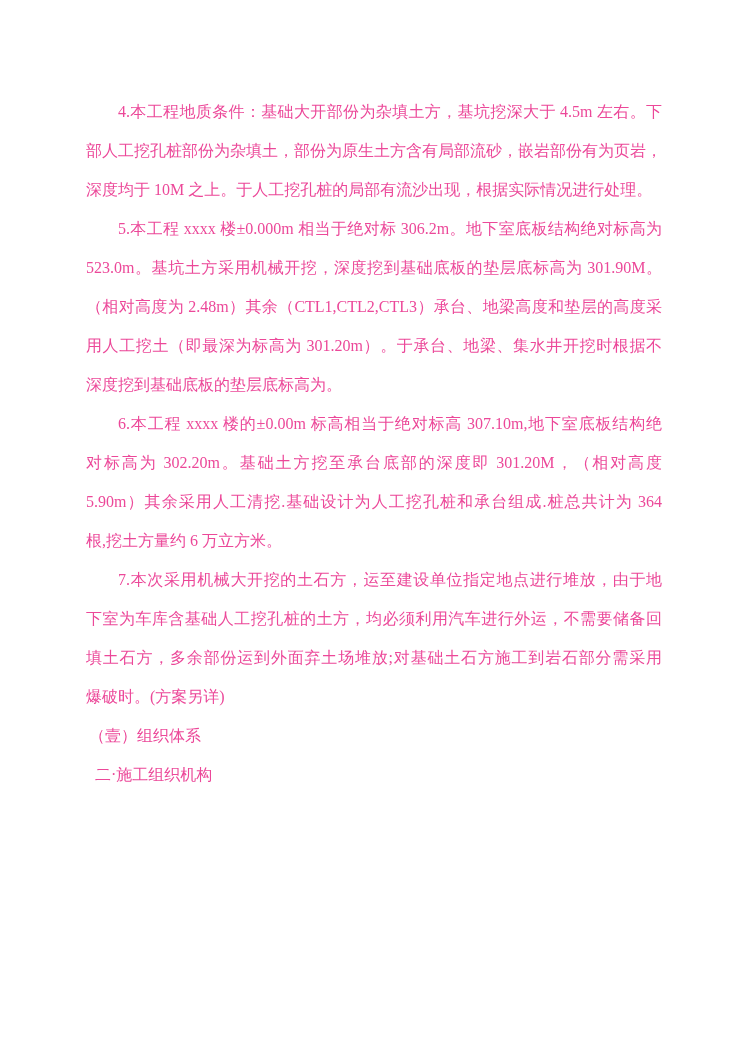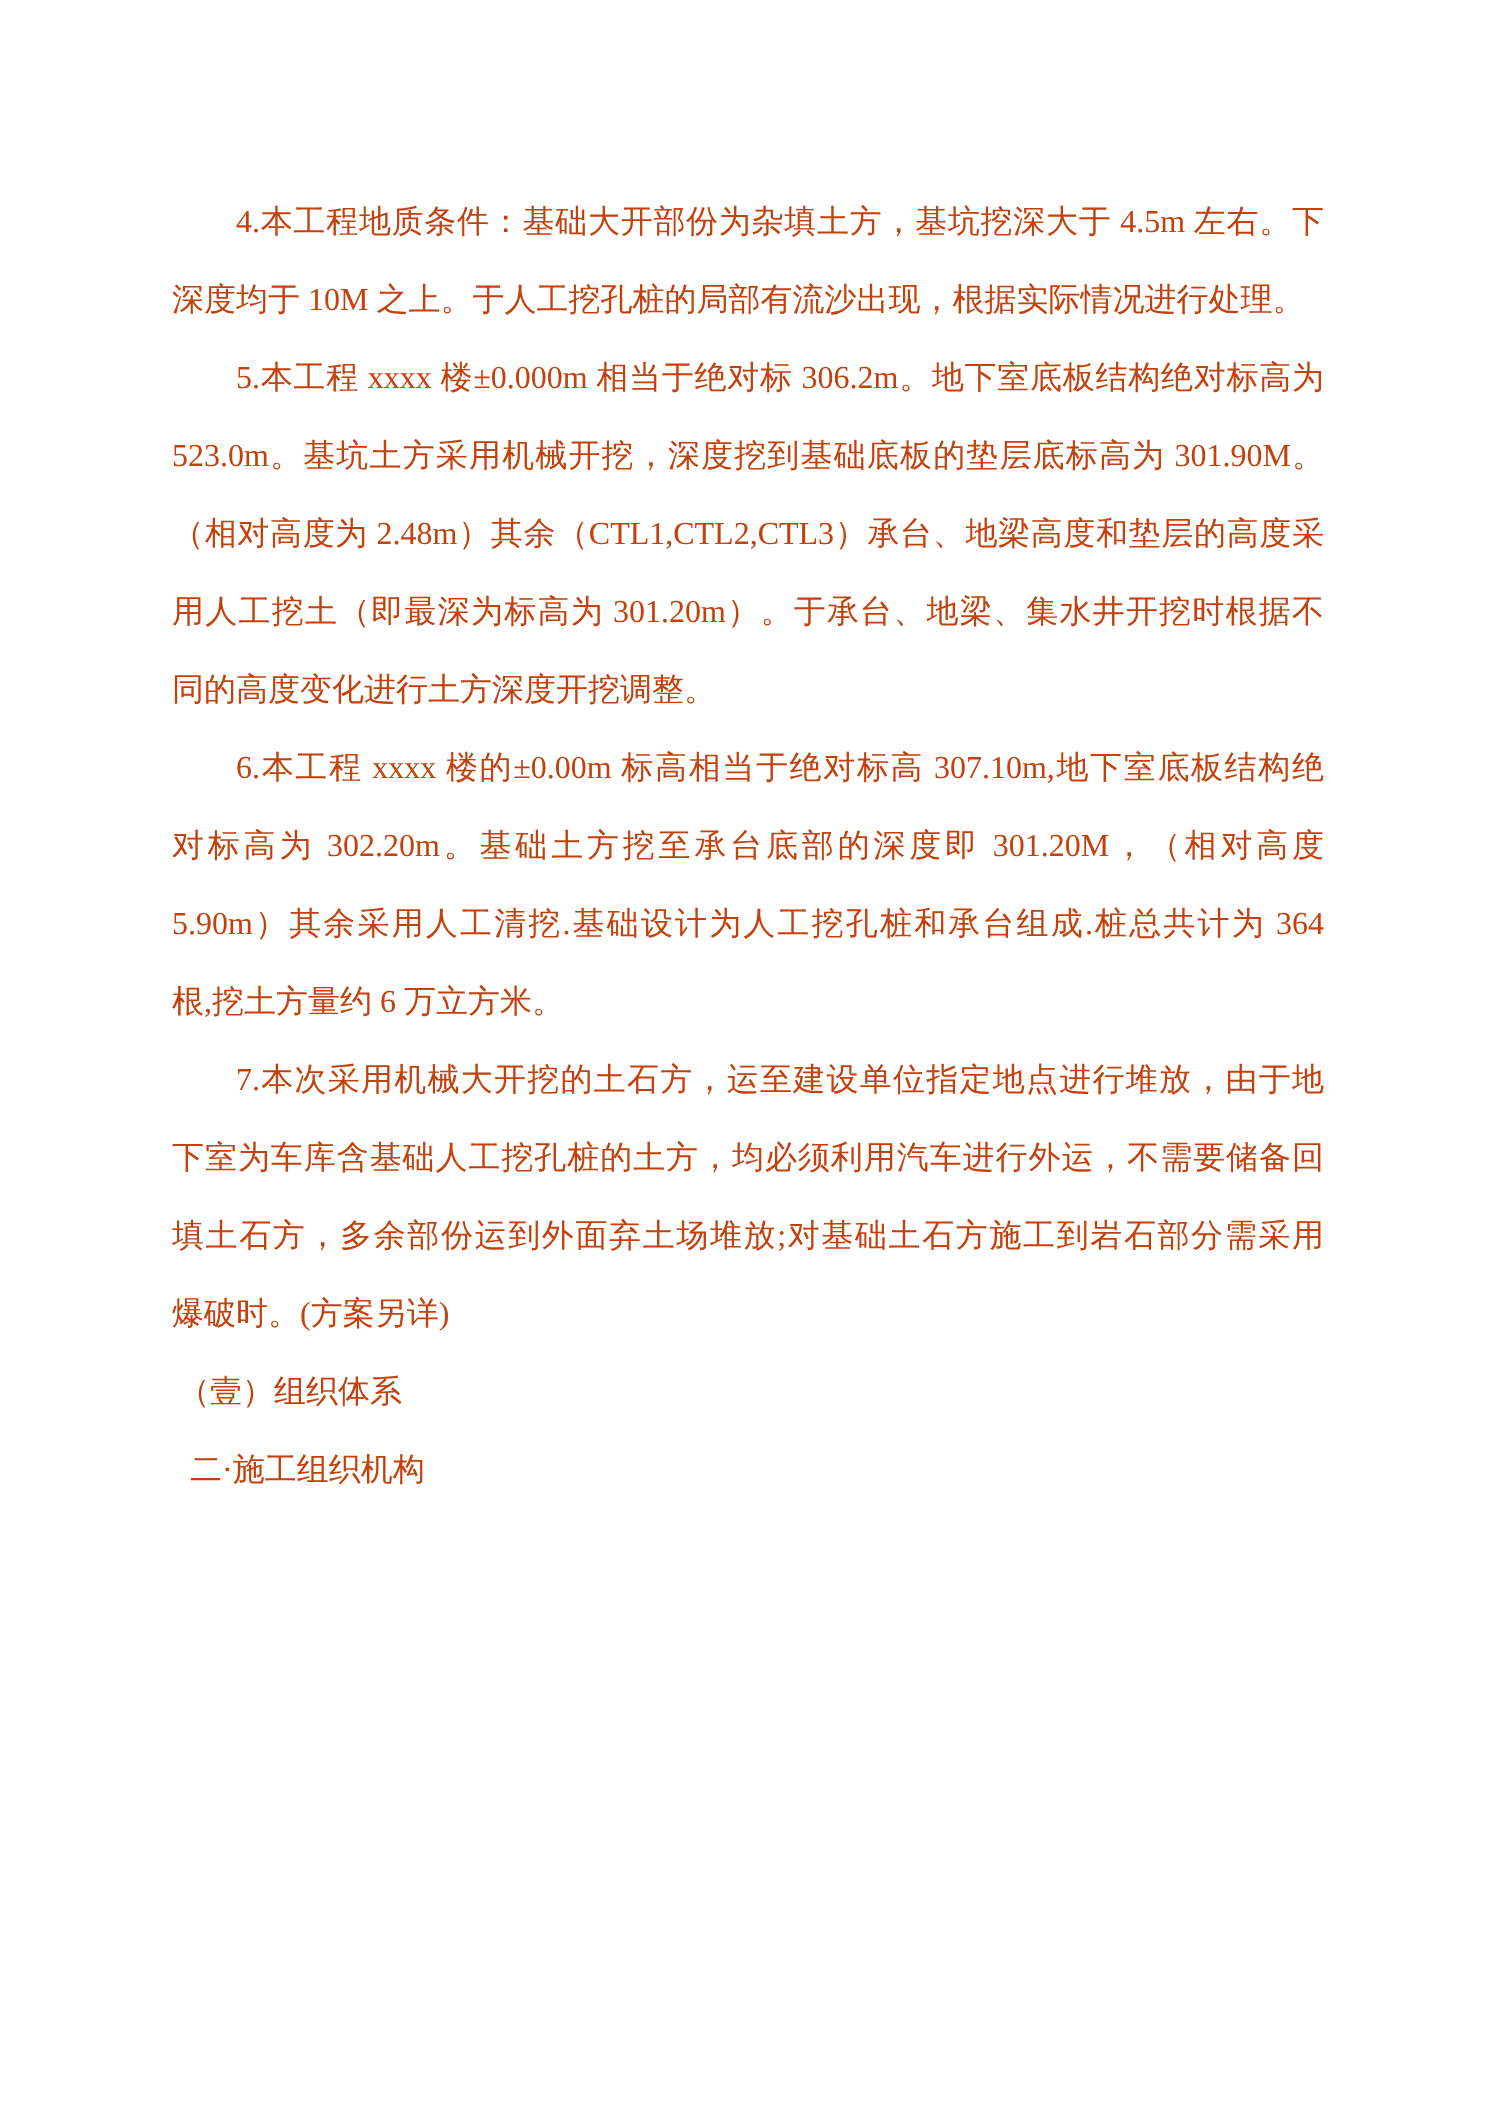--- a/index.html
+++ b/index.html
@@ -7,21 +7,21 @@
     padding: 0;
     background: #ffffff;
   }
   .page {
     position: relative;
     width: 744px;
     height: 1052px;
     background: #ffffff;
     overflow: hidden;
     font-family: "Liberation Serif", "DejaVu Serif", serif;
-    color: #c2410c;
+    color: #ec4899;
   }
   .content {
     position: absolute;
     left: 86px;
     top: 92px;
     width: 576px;
     font-size: 16px;
   }
   .para {
     margin: 0;
@@ -55,29 +55,30 @@
   .heading.h-subsection { padding-left: 3px; }
 </style>
 </head>
 <body>
 
 <div class="page">
   <div class="content">
 
     <div class="para">
       <span class="line first">4.本工程地质条件：基础大开部份为杂填土方，基坑挖深大于 4.5m 左右。下</span>
+      <span class="line">部人工挖孔桩部份为杂填土，部份为原生土方含有局部流砂，嵌岩部份有为页岩，</span>
       <span class="line last">深度均于 10M 之上。于人工挖孔桩的局部有流沙出现，根据实际情况进行处理。</span>
     </div>
 
     <div class="para">
       <span class="line first">5.本工程 xxxx 楼±0.000m 相当于绝对标 306.2m。地下室底板结构绝对标高为</span>
       <span class="line">523.0m。基坑土方采用机械开挖，深度挖到基础底板的垫层底标高为 301.90M。</span>
       <span class="line">（相对高度为 2.48m）其余（CTL1,CTL2,CTL3）承台、地梁高度和垫层的高度采</span>
       <span class="line">用人工挖土（即最深为标高为 301.20m）。于承台、地梁、集水井开挖时根据不</span>
-      <span class="line last">同的高度变化进行土方深度开挖调整。</span>
+      <span class="line last">深度挖到基础底板的垫层底标高为。</span>
     </div>
 
     <div class="para">
       <span class="line first">6.本工程 xxxx 楼的±0.00m 标高相当于绝对标高 307.10m,地下室底板结构绝</span>
       <span class="line">对标高为 302.20m。基础土方挖至承台底部的深度即 301.20M，（相对高度</span>
       <span class="line">5.90m）其余采用人工清挖.基础设计为人工挖孔桩和承台组成.桩总共计为 364</span>
       <span class="line last">根,挖土方量约 6 万立方米。</span>
     </div>
 
     <div class="para">

